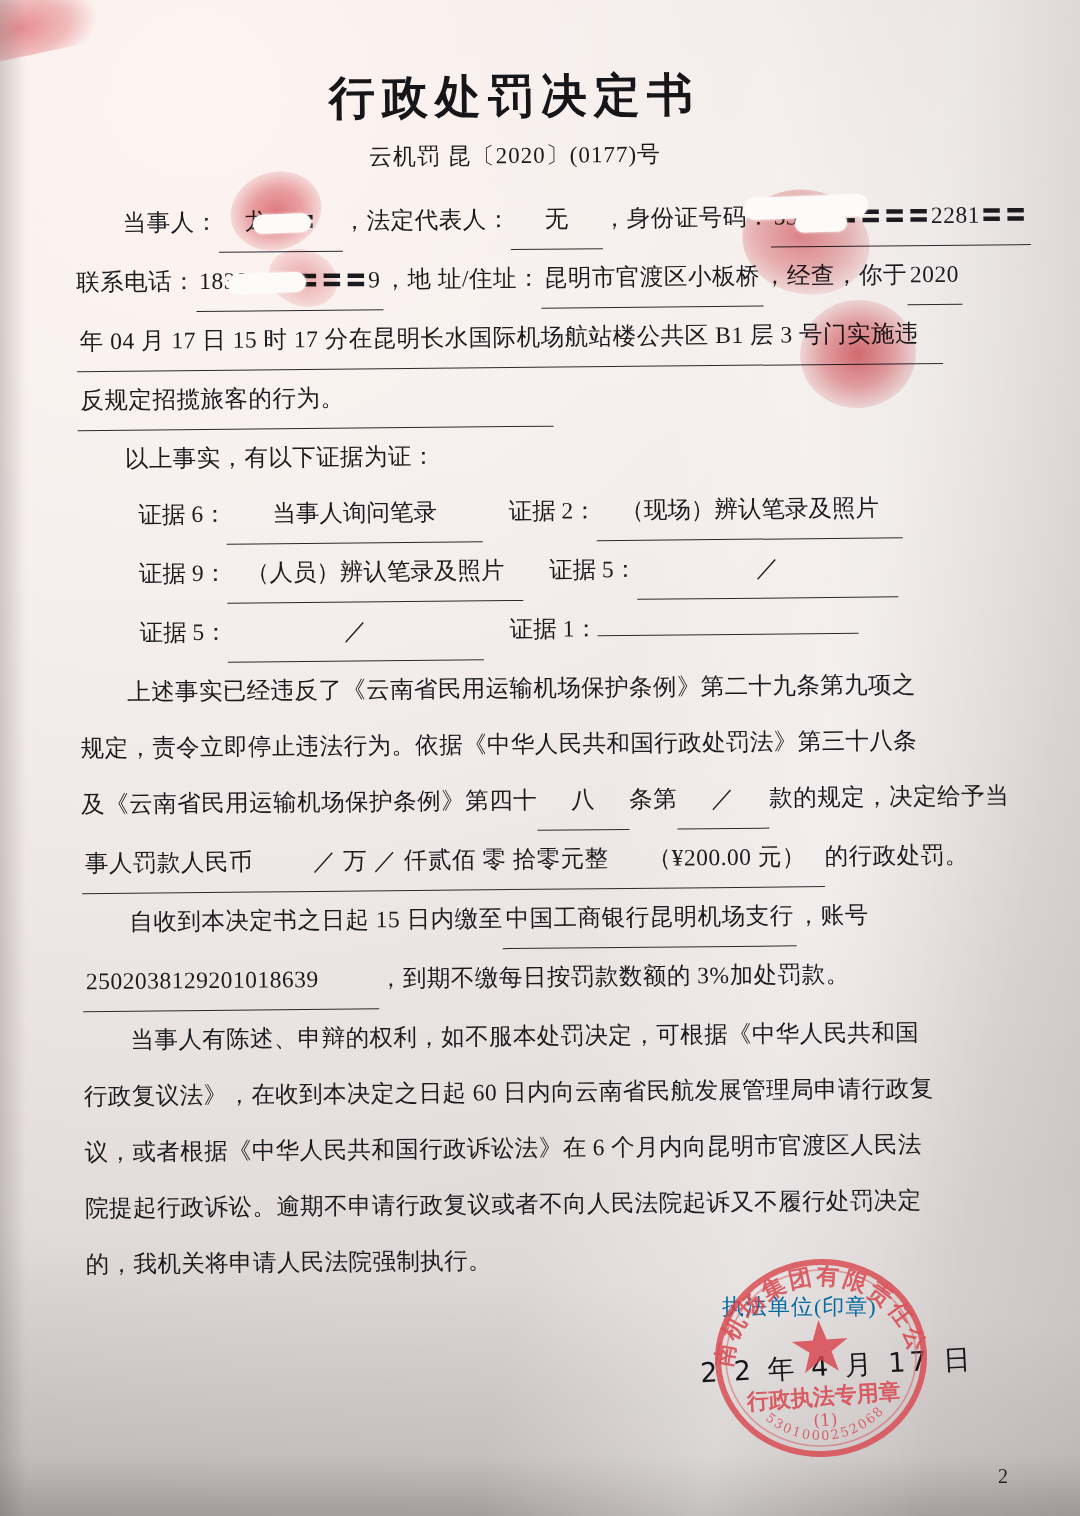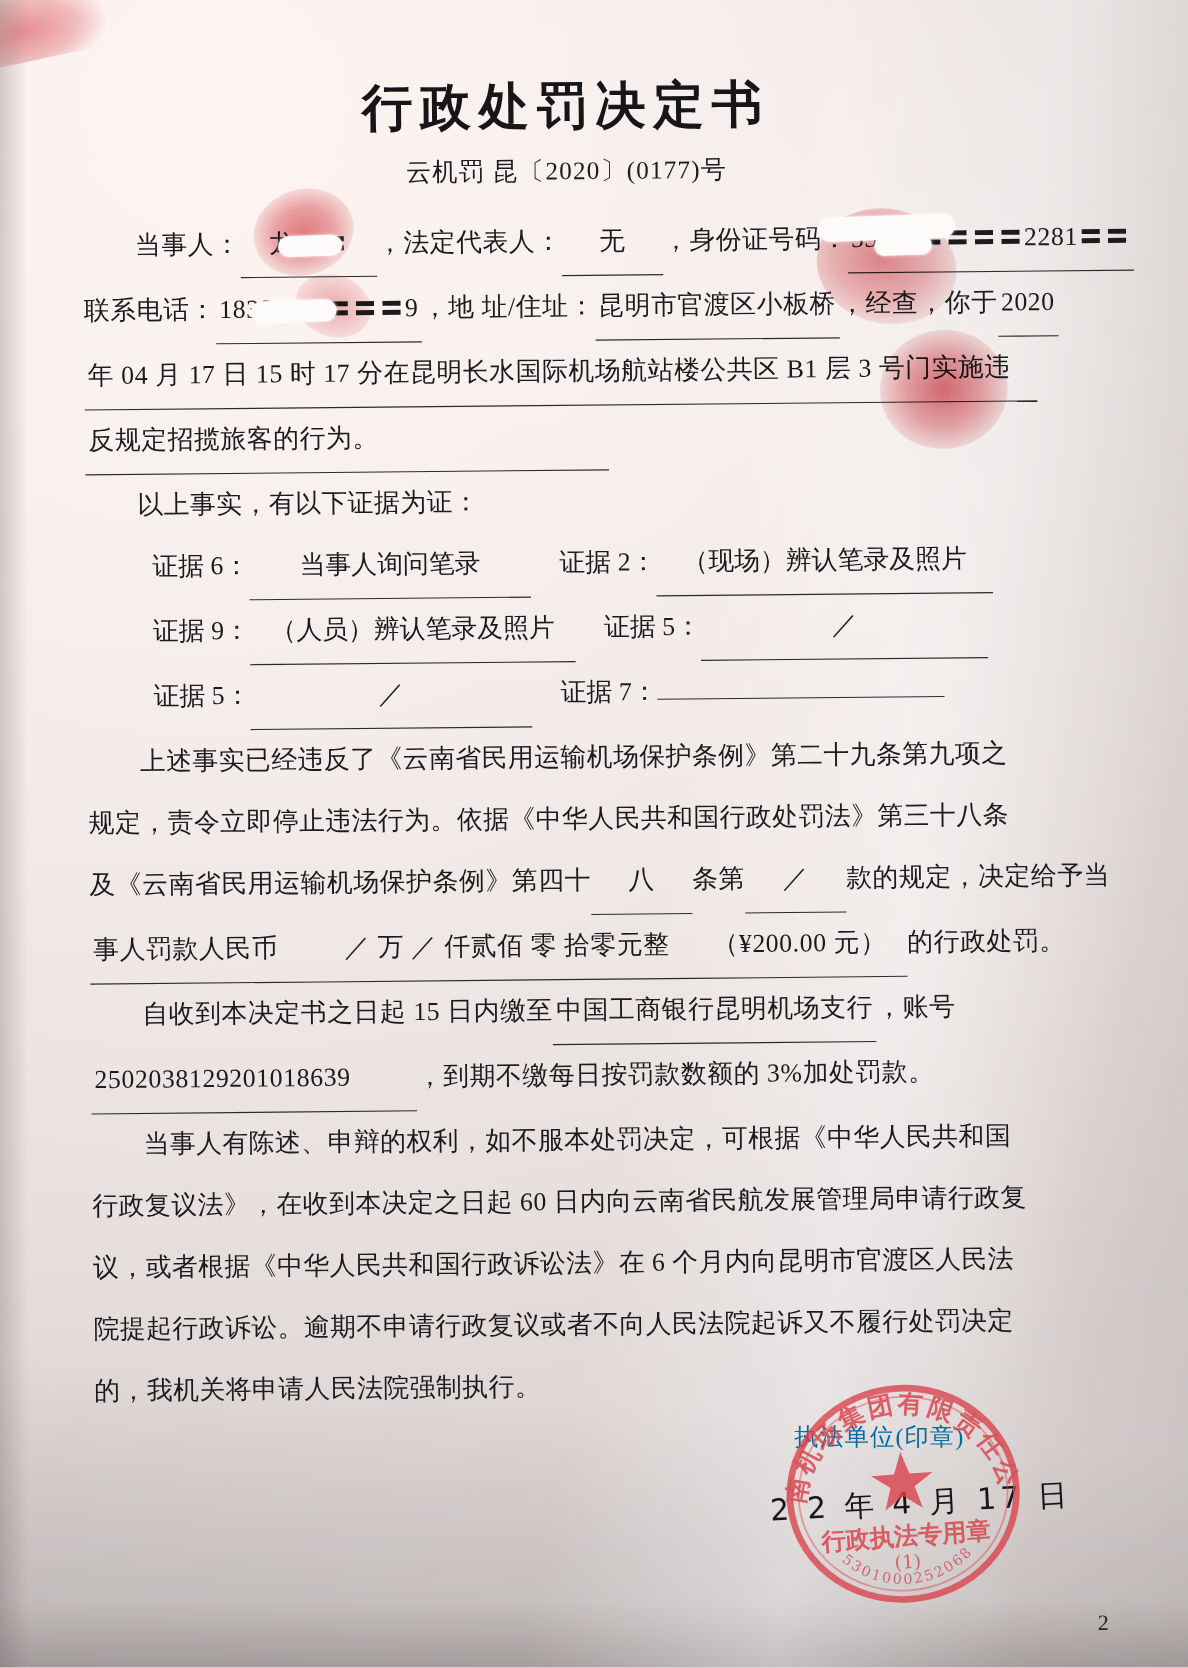--- a/index.html
+++ b/index.html
@@ -240,21 +240,21 @@
 
   <div class="evid-row">
     <span>证据 6：</span><span class="u u-long">当事人询问笔录</span><span class="evid-gap"></span><span>证据 2：</span><span class="u" style="min-width:300px;text-align:center;">（现场）辨认笔录及照片</span>
   </div>
 
   <div class="evid-row">
     <span>证据 9：</span><span class="u" style="min-width:290px;text-align:center;">（人员）辨认笔录及照片</span><span class="evid-gap"></span><span>证据 5：</span><span class="u" style="min-width:255px;text-align:center;">／</span>
   </div>
 
   <div class="evid-row">
-    <span>证据 5：</span><span class="u u-long">／</span><span class="evid-gap"></span><span>证据 7：</span><span class="u" style="min-width:255px;"></span>
+    <span>证据 5：</span><span class="u u-long">／</span><span class="evid-gap"></span><span>证据 1：</span><span class="u" style="min-width:255px;"></span>
   </div>
 
   <p class="para indent blk">上述事实已经违反了《云南省民用运输机场保护条例》第二十九条第九项之</p>
   <p class="para">规定，责令立即停止违法行为。依据《中华人民共和国行政处罚法》第三十八条</p>
 
   <p class="line">
     <span>及《云南省民用运输机场保护条例》第四十</span><span class="u u-mid">八</span><span>条第</span><span class="u u-mid">／</span><span>款的规定，决定给予当</span>
   </p>
 
   <p class="line">

